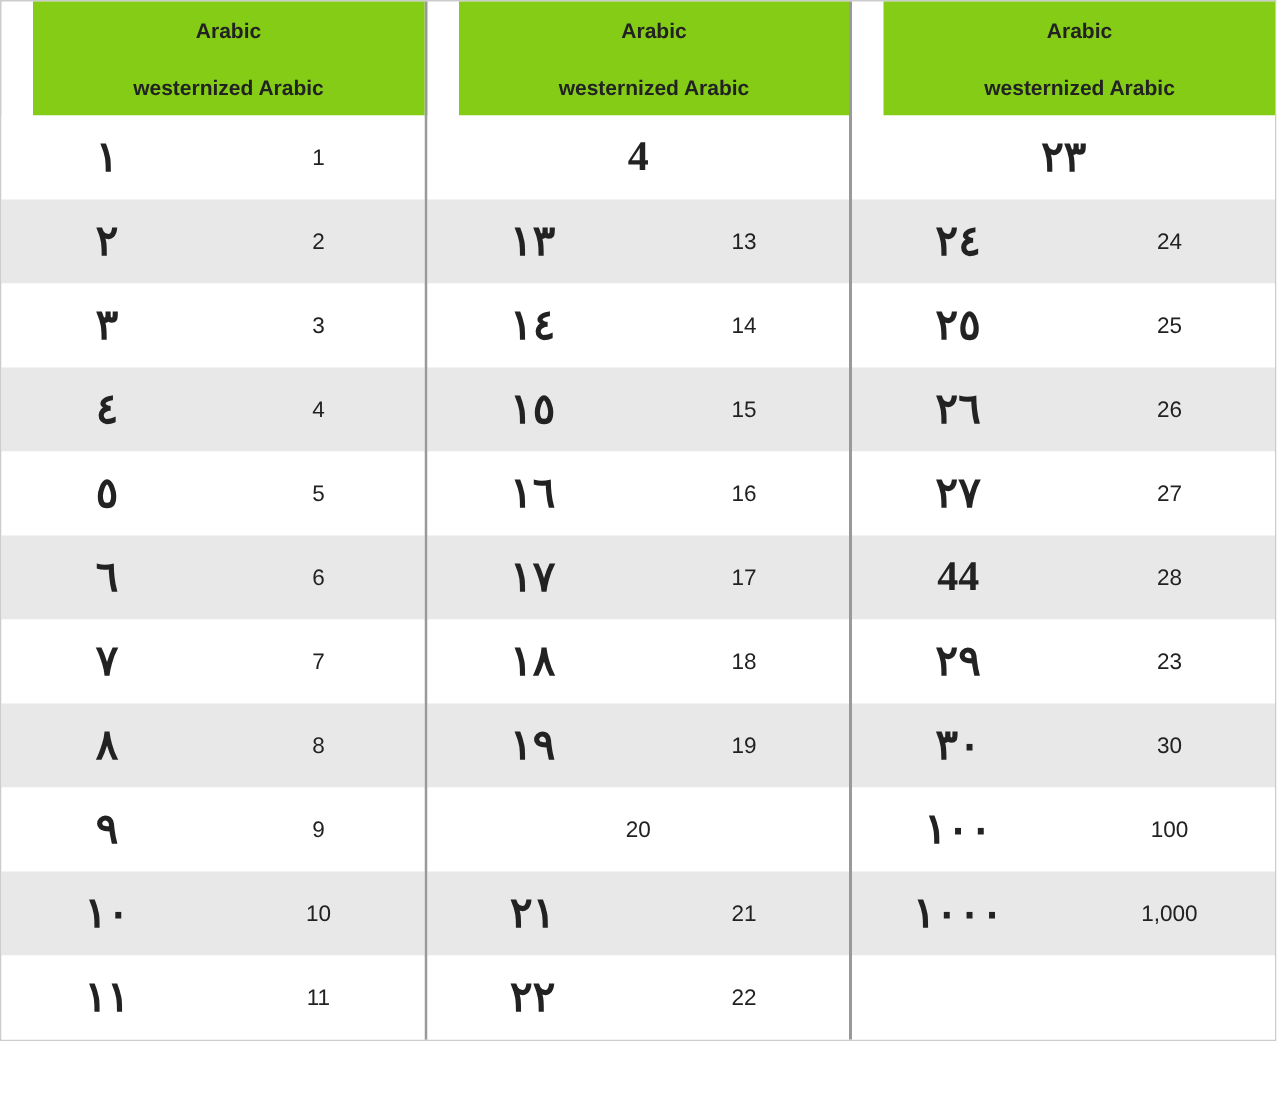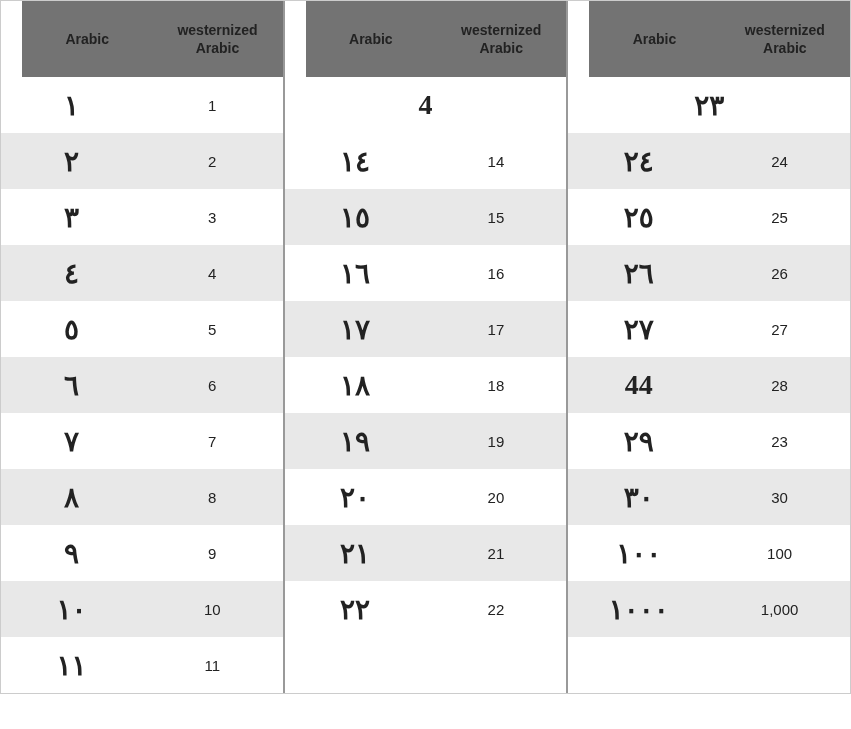--- a/index.html
+++ b/index.html
@@ -20,23 +20,23 @@
     .col-group {
       display: flex;
       flex-direction: column;
       flex: 1;
       border-right: 2px solid #999;
     }
     .col-group:last-child {
       border-right: none;
     }
     .header-row {
-      background: #737373;
-      display: flex;
-      flex-direction: row;
+      background: #84cc16;
+      display: flex;
+      flex-direction: column;
       min-height: 76px;
       margin-left: 21px;
     }
     .header-cell {
       flex: 1;
       display: flex;
       align-items: center;
       justify-content: center;
       text-align: center;
       font-size: 14px;
@@ -130,20 +130,24 @@
       </div>
     </div>
     <div class="col-group">
       <div class="header-row">
         <div class="header-cell">Arabic</div>
         <div class="header-cell">westernized Arabic</div>
       </div>
       <div class="data-row odd">
         <div class="data-cell arabic-cell">4</div>
       </div>
+      <div class="data-row even">
+        <div class="data-cell arabic-cell">١٣</div>
+        <div class="data-cell western-cell">13</div>
+      </div>
       <div class="data-row odd">
         <div class="data-cell arabic-cell">١٤</div>
         <div class="data-cell western-cell">14</div>
       </div>
       <div class="data-row even">
         <div class="data-cell arabic-cell">١٥</div>
         <div class="data-cell western-cell">15</div>
       </div>
       <div class="data-row odd">
         <div class="data-cell arabic-cell">١٦</div>
@@ -155,21 +159,20 @@
       </div>
       <div class="data-row odd">
         <div class="data-cell arabic-cell">١٨</div>
         <div class="data-cell western-cell">18</div>
       </div>
       <div class="data-row even">
         <div class="data-cell arabic-cell">١٩</div>
         <div class="data-cell western-cell">19</div>
       </div>
       <div class="data-row odd">
-        <div class="data-cell arabic-cell">٢٠</div>
         <div class="data-cell western-cell">20</div>
       </div>
       <div class="data-row even">
         <div class="data-cell arabic-cell">٢١</div>
         <div class="data-cell western-cell">21</div>
       </div>
       <div class="data-row odd">
         <div class="data-cell arabic-cell">٢٢</div>
         <div class="data-cell western-cell">22</div>
       </div>

